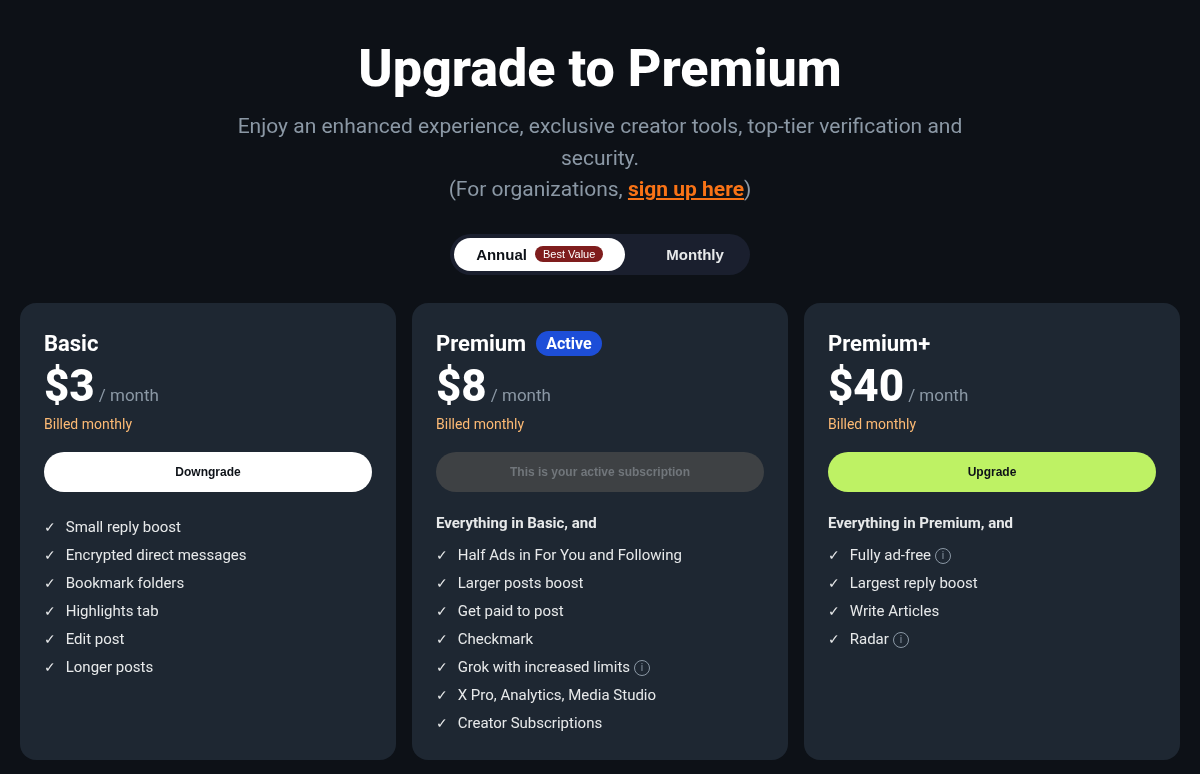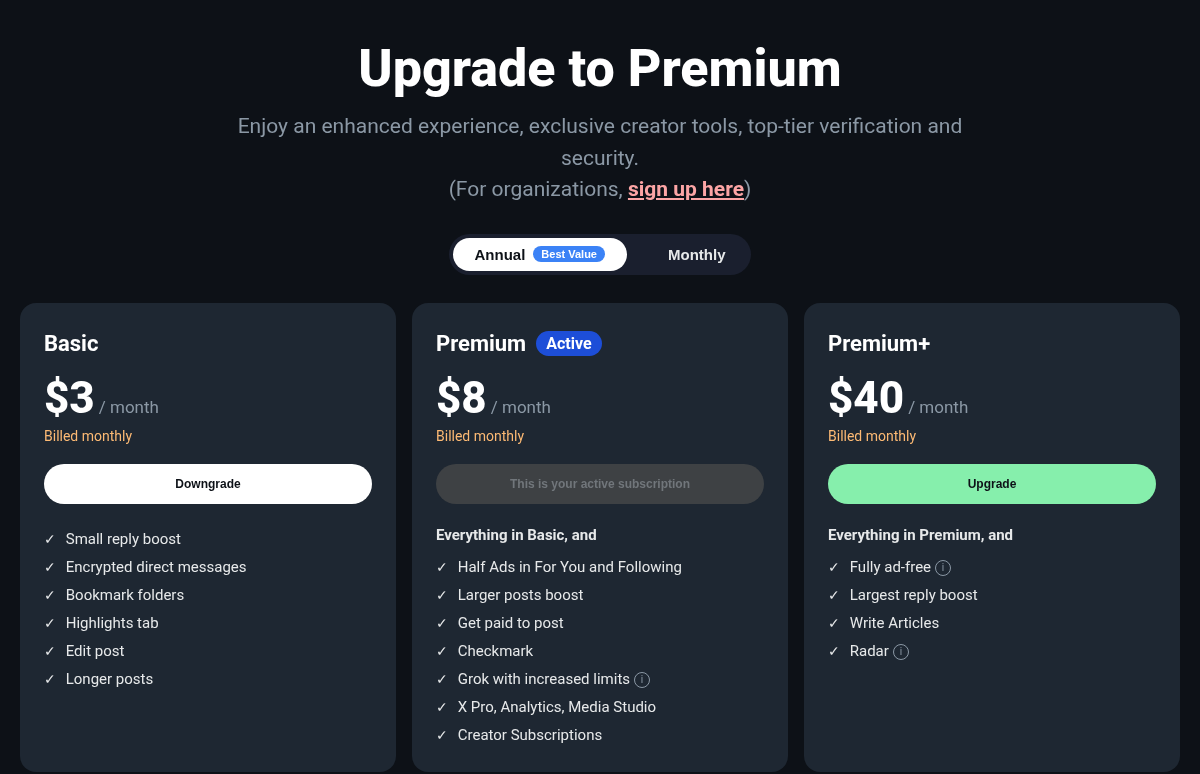--- a/index.html
+++ b/index.html
@@ -29,21 +29,21 @@
       margin-bottom: 14px;
     }
 
     .header p {
       font-size: 21px;
       color: #8b98a5;
       line-height: 1.5;
     }
 
     .header a {
-      color: #fca5a5;
+      color: #f97316;
       font-weight: 700;
       text-decoration: underline;
     }
 
     .billing-toggle {
       display: flex;
       align-items: center;
       background: #1a1f2e;
       border-radius: 50px;
       padding: 4px;
@@ -69,24 +69,24 @@
       color: #0d1117;
     }
 
     .toggle-btn.inactive {
       background: transparent;
       color: #e7e9ea;
       padding-left: 41px;
     }
 
     .best-value-badge {
-      background: #3b82f6;
+      background: #7f1d1d;
       color: #ffffff;
       font-size: 11px;
-      font-weight: 700;
+      font-weight: 400;
       padding: 2px 8px;
       border-radius: 50px;
     }
 
     .plans-container {
       display: flex;
       gap: 16px;
       width: 100%;
       max-width: 1160px;
       justify-content: center;
@@ -101,21 +101,21 @@
       min-width: 280px;
       display: flex;
       flex-direction: column;
       gap: 0;
     }
 
     .plan-header {
       display: flex;
       align-items: center;
       gap: 10px;
-      margin-bottom: 16px;
+      margin-bottom: 4px;
     }
 
     .plan-name {
       font-size: 22px;
       font-weight: 700;
       color: #ffffff;
     }
 
     .active-badge {
       background: #1d4ed8;
@@ -166,21 +166,21 @@
       color: #0d1117;
     }
 
     .btn-active {
       background: #3e4144;
       color: #71767b;
       cursor: default;
     }
 
     .btn-upgrade {
-      background: #86efac;
+      background: #bef264;
       color: #0d1117;
     }
 
     .features-header {
       font-size: 15px;
       font-weight: 700;
       color: #e7e9ea;
       margin-bottom: 14px;
     }
 

